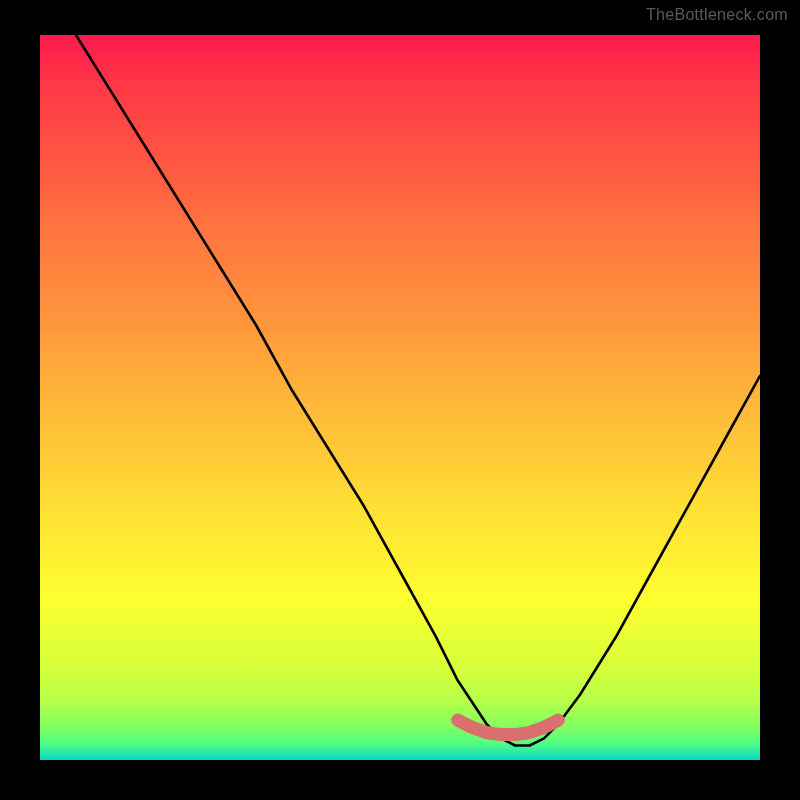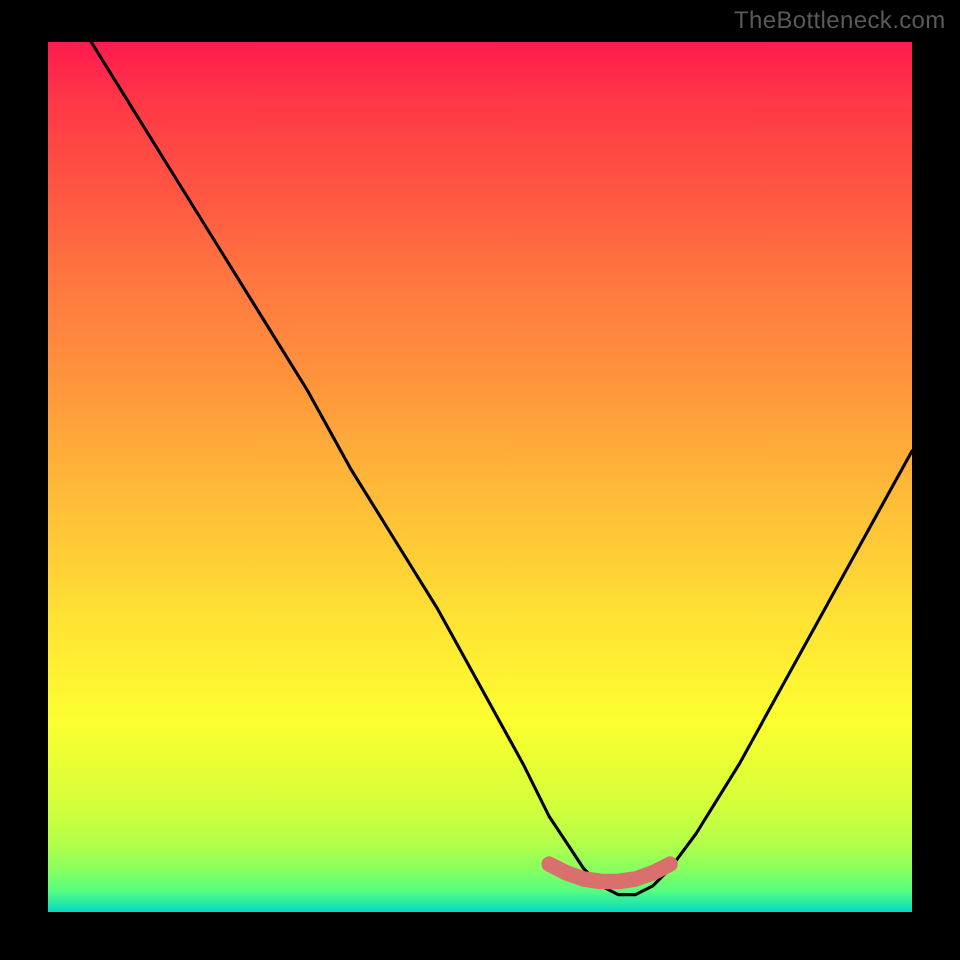--- a/index.html
+++ b/index.html
@@ -14,21 +14,21 @@
   .chart-container {
     position: relative;
     width: 800px;
     height: 800px;
   }
   .watermark {
     position: absolute;
     top: 6px;
     right: 12px;
     color: #5a5a5a;
-    font-size: 20px;
+    font-size: 16px;
     font-weight: 500;
     letter-spacing: 0.3px;
     z-index: 30;
   }
   .plot-area {
     position: absolute;
     left: 40px;
     top: 35px;
     width: 720px;
     height: 725px;

